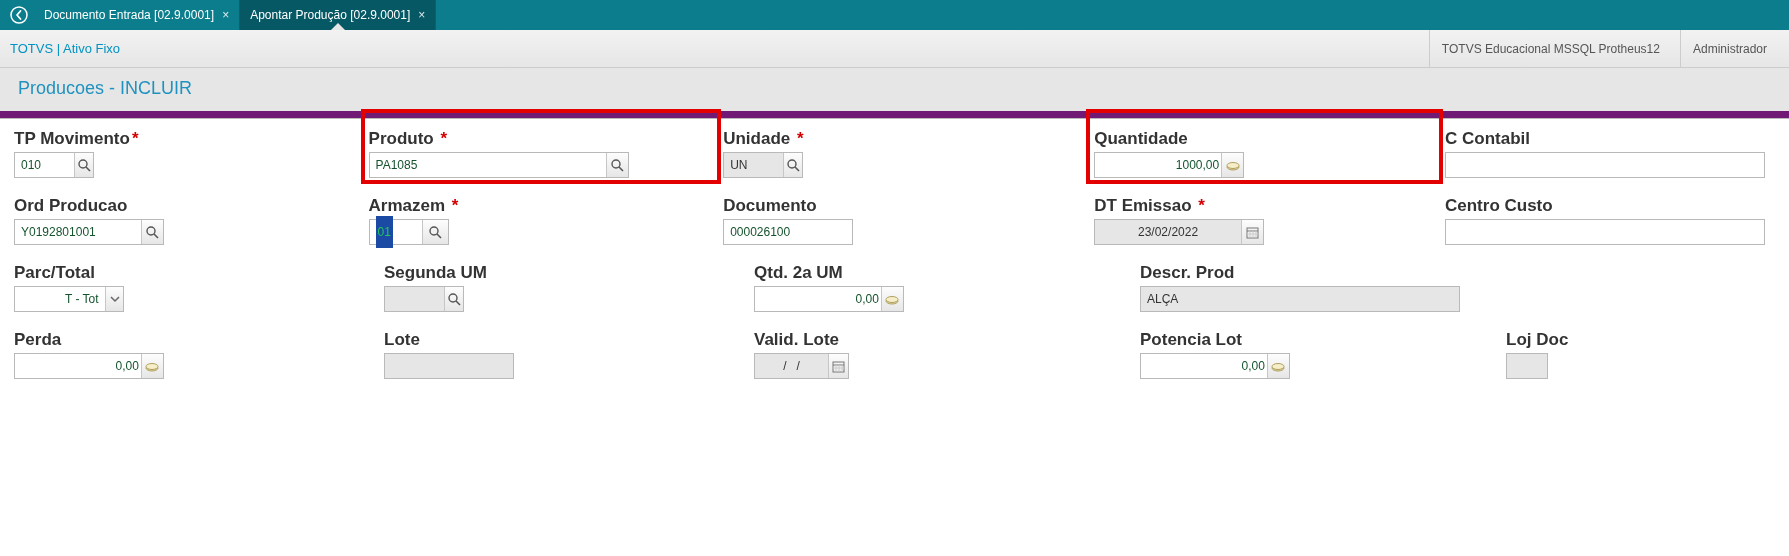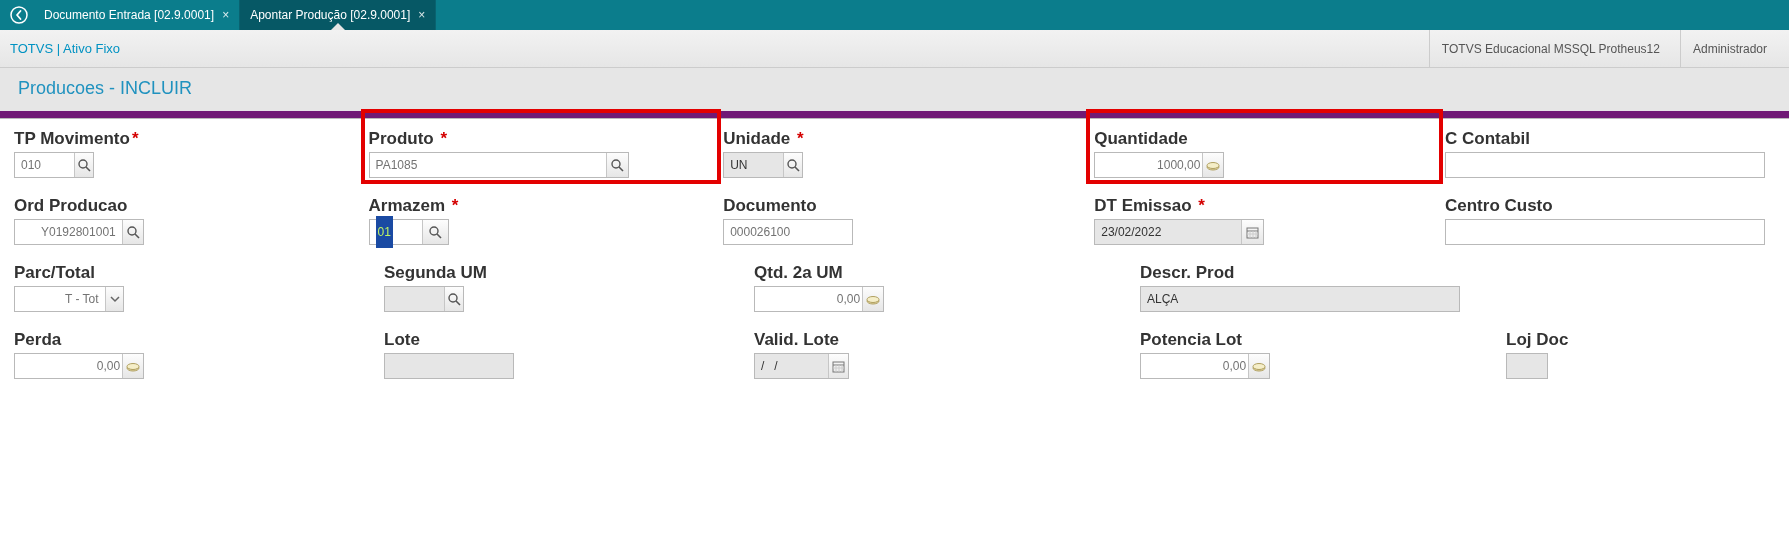--- a/index.html
+++ b/index.html
@@ -123,61 +123,61 @@
       background: #fff;
       height: 26px;
     }
     .input-wrap.readonly { background: #e6e6e6; }
     .input-wrap input {
       border: none; outline: none;
       background: transparent;
       padding: 3px 6px;
       font-size: 12px;
       width: 100%;
-      color: #737373;
+      color: #14532d;
     }
     .input-wrap.readonly input { color: #333; }
     .input-wrap input.num { text-align: right; padding-right: 2px; }
-    .input-wrap input.center { text-align: left; }
+    .input-wrap input.center { text-align: center; }
     .input-wrap.sel {
       background: #fff;
       padding-left: 44px;
     }
     .btn-side {
       width: 26px; height: 24px;
       display: flex; align-items: center; justify-content: center;
       background: linear-gradient(#fdfdfd,#e6e6e6);
       border-left: 1px solid #c6c6c6;
       cursor: pointer;
     }
     .btn-side.date { font-size: 12px; color: #666; }
 
     .w-80 { width: 80px; }
     .w-130 { width: 130px; }
-    .w-150 { width: 130px; padding-left: 20px; }
+    .w-150 { width: 150px; }
     .w-170 { width: 170px; }
     .w-260 { width: 260px; gap: 23px; }
     .w-320 { width: 320px; }
     .w-42 { width: 42px; }
 
     .highlighted {
       position: relative;
     }
     .highlighted::before {
       content: "";
       position: absolute;
       border: 4px solid #e30000;
       pointer-events: none;
       left: -8px; right: -8px;
       top: -20px; bottom: -6px;
     }
 
     .armazem-sel {
       background: #1a4aa3;
-      color: #bef264;
+      color: #22c55e;
       padding: 9px 2px;
     }
 
     svg { display: block; }
   </style>
 </head>
 <body>
 
 <div class="topbar">
   <div class="topbar-icon">

